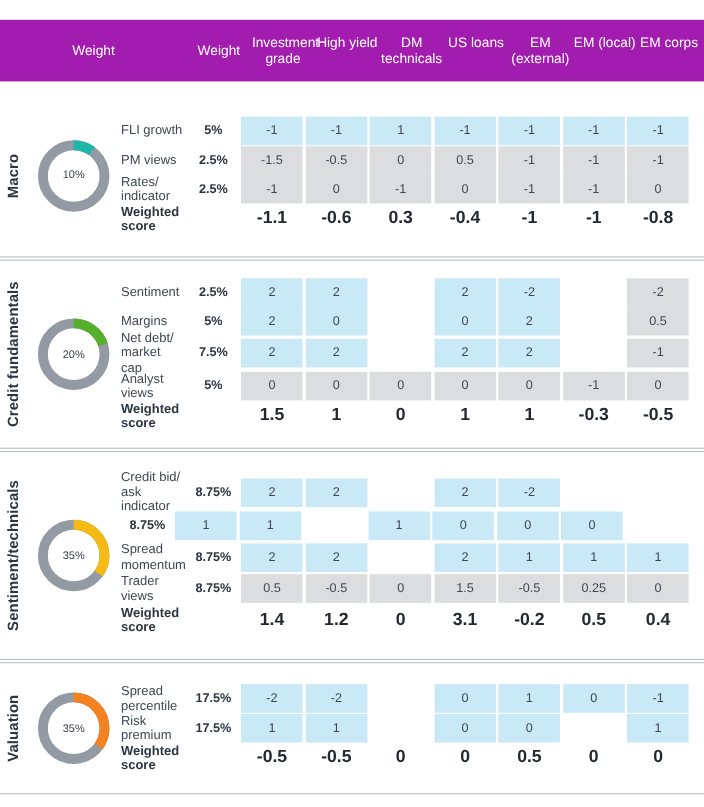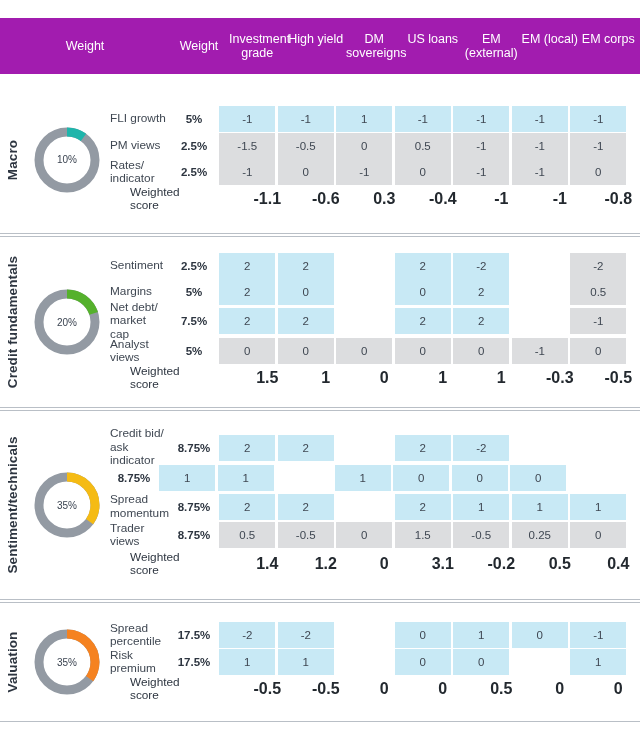--- a/index.html
+++ b/index.html
@@ -122,21 +122,21 @@
   }
   .row.score { height: 34px; }
 
   .r-label {
     width: 60px;
     font-size: 11.8px;
     line-height: 13.5px;
     color: #3f4752;
     padding-right: 2px;
   }
-  .row.score .r-label { font-weight: normal; color: #2d3540; margin-left: 20px; }
+  .row.score .r-label { font-weight: bold; color: #2d3540; }
 
   .r-weight {
     width: 48px;
     text-align: center;
     font-size: 11.5px;
     font-weight: bold;
     color: #2d3540;
   }
 
   .cells { display: flex; flex: 1 1 auto; }
@@ -172,21 +172,21 @@
 <body>
 
 <div class="sheet">
 
   <div class="header-row">
     <div class="hdr-weight-left">Weight</div>
     <div class="hdr-weight-right">Weight</div>
     <div class="hdr-cells">
       <div class="hdr-cell">Investment grade</div>
       <div class="hdr-cell">High yield</div>
-      <div class="hdr-cell">DM sovereigns</div>
+      <div class="hdr-cell">DM technicals</div>
       <div class="hdr-cell">US loans</div>
       <div class="hdr-cell">EM (external)</div>
       <div class="hdr-cell">EM (local)</div>
       <div class="hdr-cell">EM corps</div>
     </div>
   </div>
 
   <div id="sections-host">
       <div class="section" id="sec-0">
         <div class="sec-title-col">

